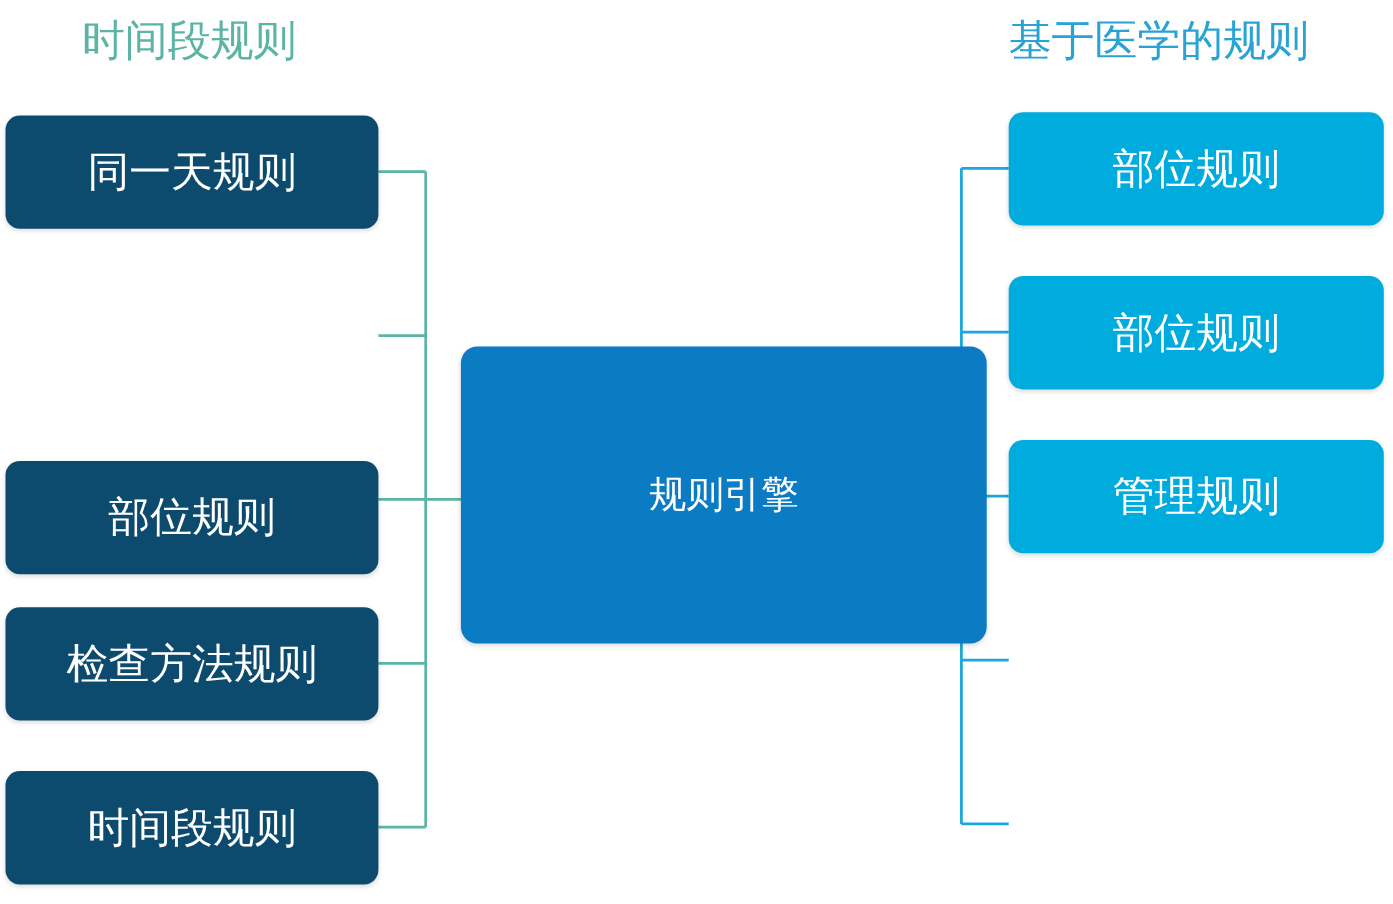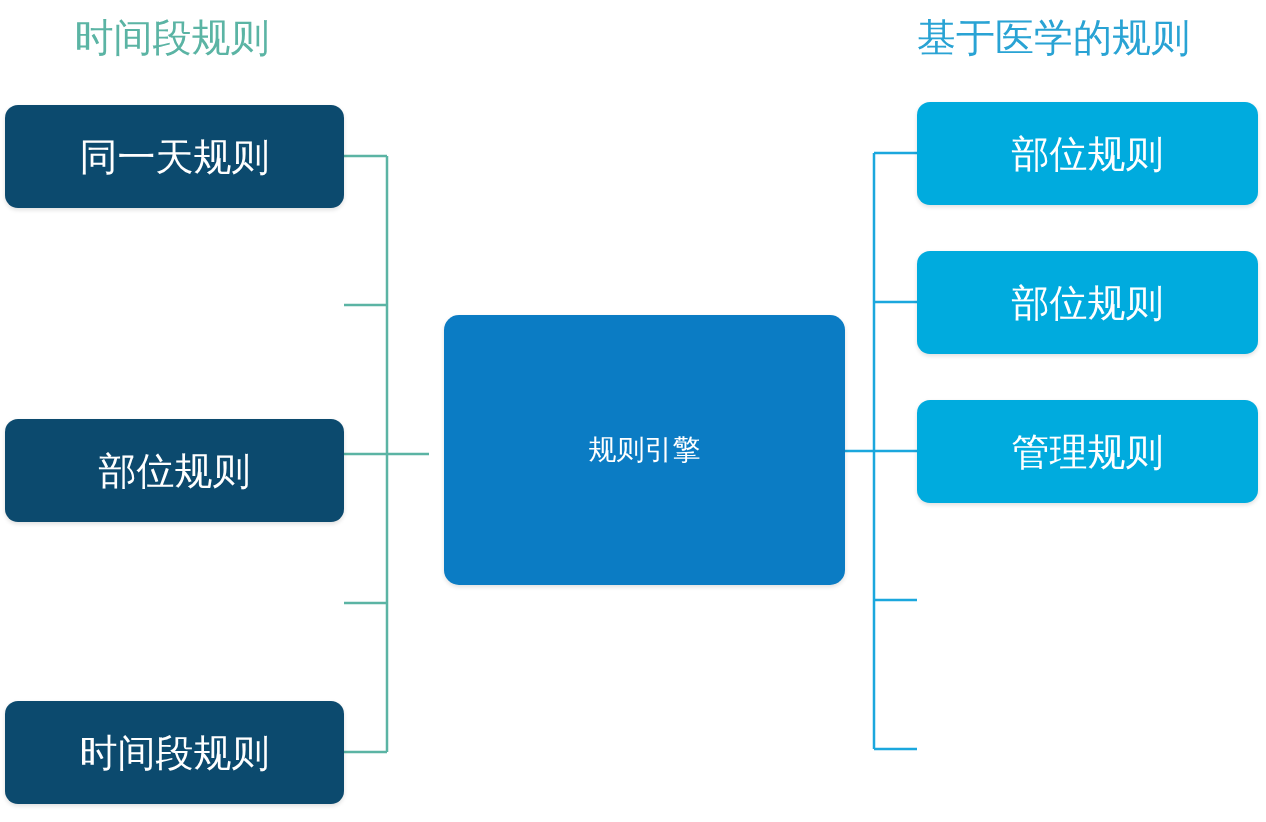--- a/index.html
+++ b/index.html
@@ -66,27 +66,27 @@
     height: 103px;
     background: #0c4a6e;
   }
   .node.right {
     left: 917px;
     width: 341px;
     height: 103px;
     background: #00ABDE;
   }
   .node.center {
-    left: 444px;
+    left: 419px;
     top: 315px;
-    width: 401px;
+    width: 478px;
     height: 270px;
     background: #0B7CC4;
     border-radius: 15px;
-    font-size: 28px;
+    font-size: 34px;
   }
   .node-label {
     display: block;
   }
 </style>
 </head>
 <body>
 
 <div id="canvas">
 
@@ -130,20 +130,23 @@
   <div class="col-header left">时间段规则</div>
 
   <div class="col-header right">基于医学的规则</div>
 
   <div class="node left" style="top:105px">
     <span class="node-label">同一天规则</span>
   </div>
   <div class="node left" style="top:419px">
     <span class="node-label">部位规则</span>
   </div>
+  <div class="node left" style="top:552px">
+    <span class="node-label">检查方法规则</span>
+  </div>
   <div class="node left" style="top:701px">
     <span class="node-label">时间段规则</span>
   </div>
 
   <div class="node center">
     <span class="node-label">规则引擎</span>
   </div>
 
   <div class="node right" style="top:102px">
     <span class="node-label">部位规则</span>

